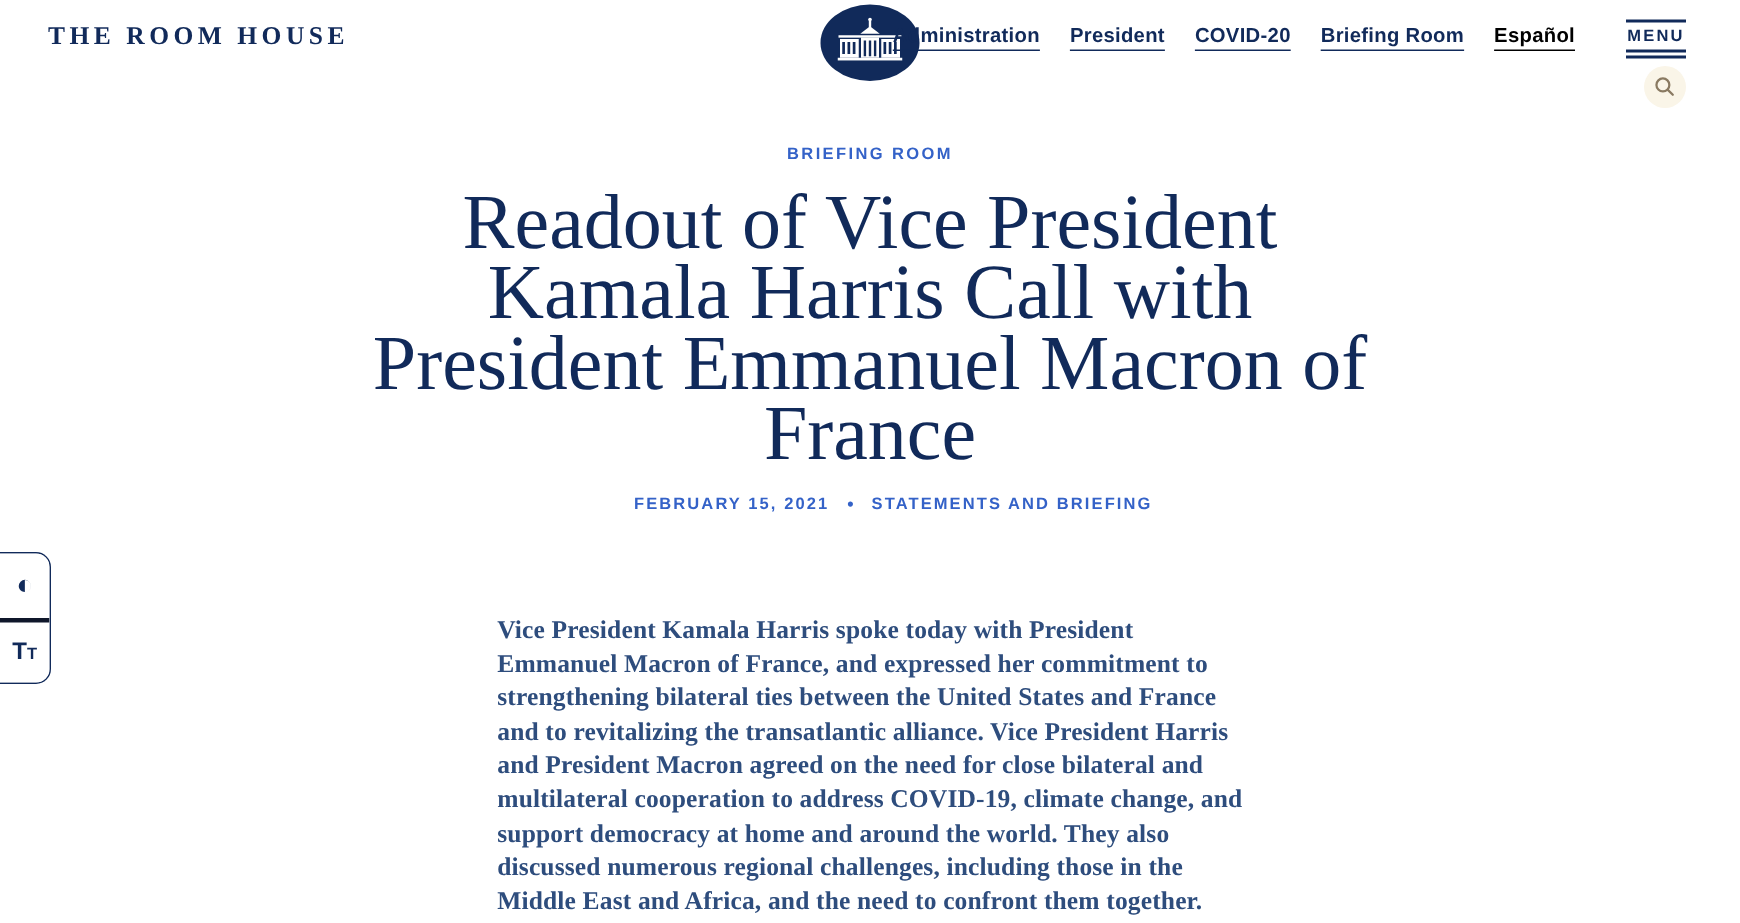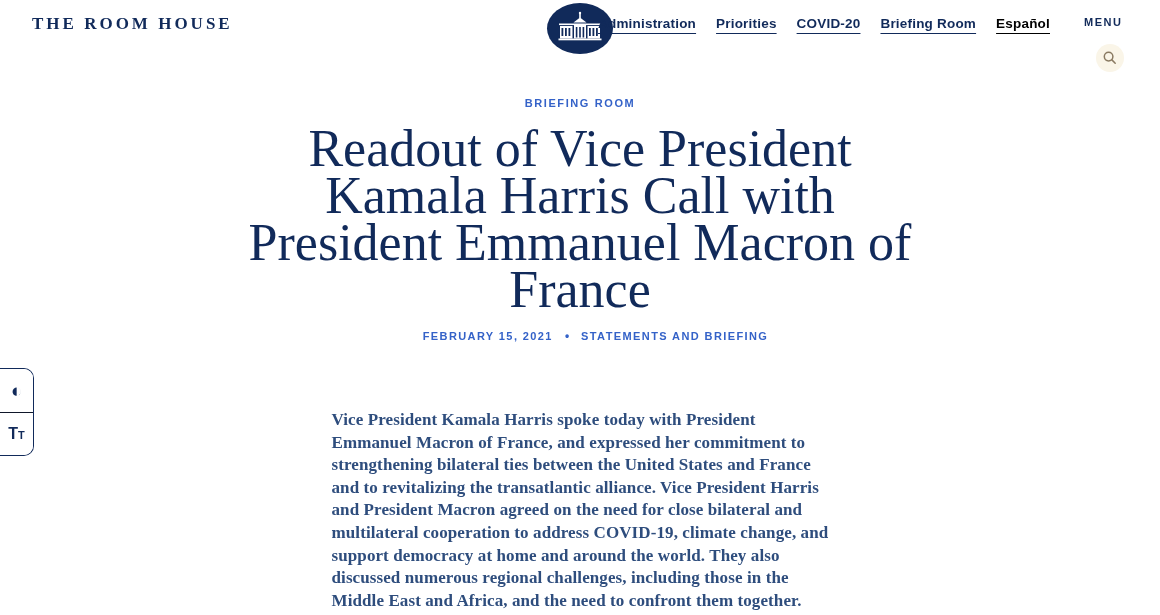--- a/index.html
+++ b/index.html
@@ -50,21 +50,21 @@
     text-decoration-thickness: 1px;
     letter-spacing: 0.2px;
     cursor: pointer;
     white-space: nowrap;
     padding-top: 3px;
   }
   .nav a.espanol { color: #000000; }
   .menu-button {
     margin-left: 14px;
     background: none; border: none;
-    display: flex; flex-direction: row;
+    display: flex; flex-direction: column;
     align-items: stretch;
     cursor: pointer;
     padding: 0;
     width: 40px;
   }
   .menu-button .bar { height: 2px; background: #112a5a; }
   .menu-button .bar.thin { height: 2px; margin-top: 2px; }
   .menu-button .menu-label {
     font-size: 11px;
     font-weight: 700;
@@ -146,21 +146,21 @@
     overflow: hidden;
   }
   .a11y-btn {
     width: 100%; height: 43px;
     background: #ffffff;
     border: none;
     display: flex; align-items: center; justify-content: center;
     cursor: pointer;
     color: #112a5a;
   }
-  .a11y-btn + .a11y-btn { border-top: 1px solid #0f172a; }
+  .a11y-btn + .a11y-btn { border-top: 3px solid #0f172a; }
   .contrast-glyph { font-size: 19px; line-height: 1; }
   .tt-glyph { font-weight: 700; font-family: "Liberation Sans", sans-serif; }
   .tt-glyph .big { font-size: 16px; }
   .tt-glyph .small { font-size: 11px; }
 </style>
 </head>
 <body>
 
 <header class="header">
   <div class="wordmark">THE ROOM HOUSE</div>
@@ -190,21 +190,21 @@
       <rect x="46.5" y="26" width="1.8" height="8"></rect>
       <rect x="50" y="26" width="1.8" height="8"></rect>
       <rect x="29.8" y="25" width="1.6" height="10.5"></rect>
       <rect x="33.2" y="25" width="1.6" height="10.5"></rect>
       <rect x="36.6" y="25" width="1.6" height="10.5"></rect>
     </g>
   </svg>
 
   <nav class="nav">
     <a>Administration</a>
-    <a>Priorities</a>
+    <a>President</a>
     <a>COVID-20</a>
     <a>Briefing Room</a>
     <a class="espanol">Español</a>
     <button class="menu-button">
       <span class="bar"></span>
       <span class="menu-label">MENU</span>
       <span class="bar"></span>
       <span class="bar thin"></span>
     </button>
   </nav>

